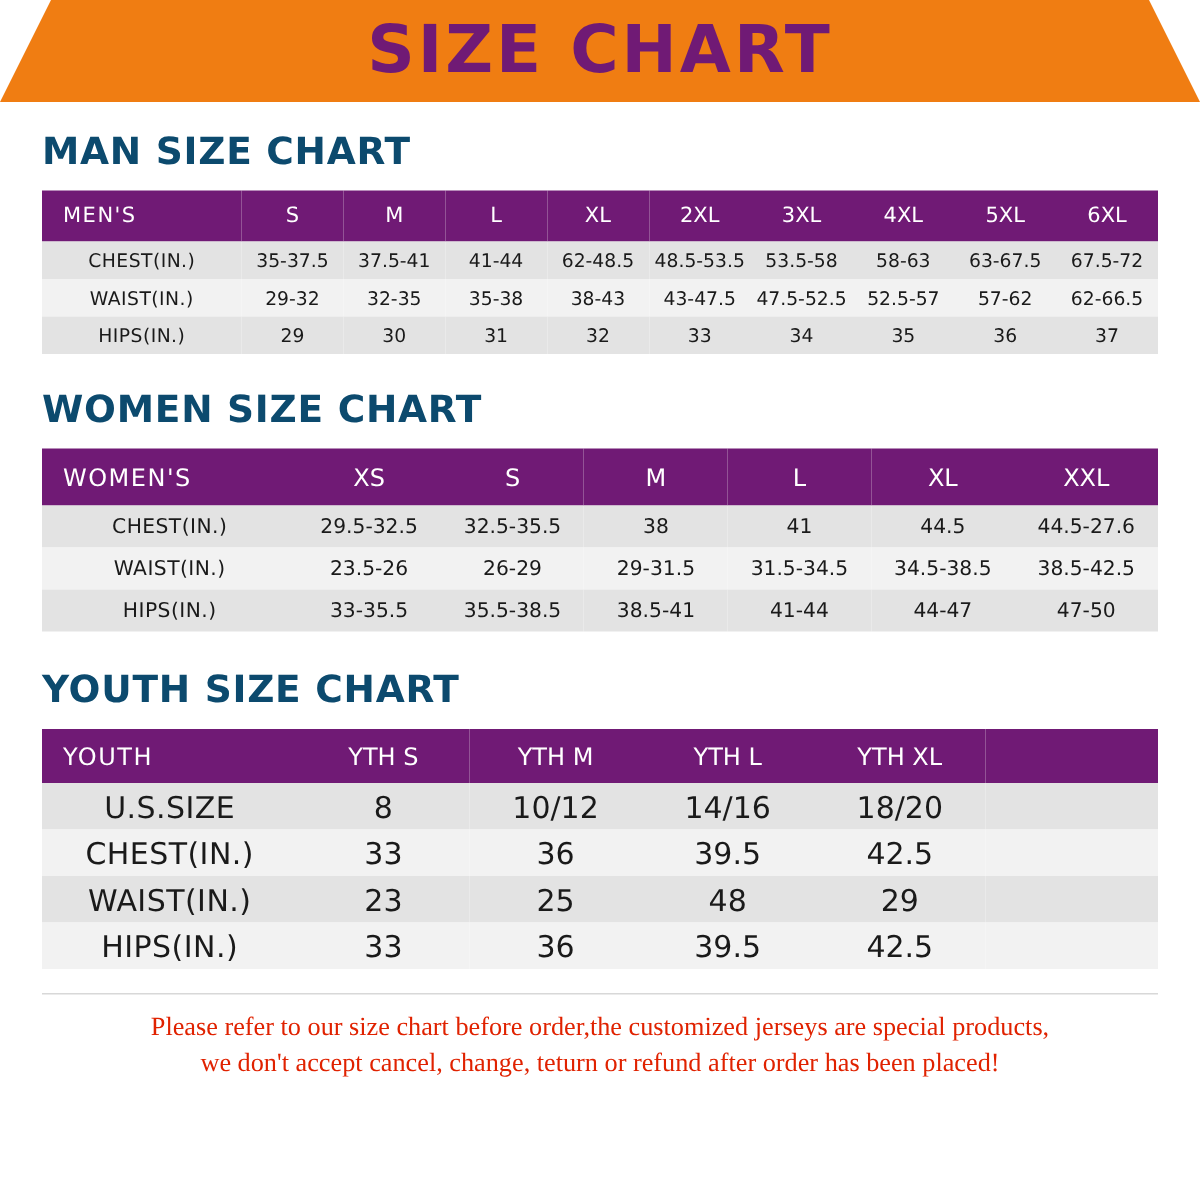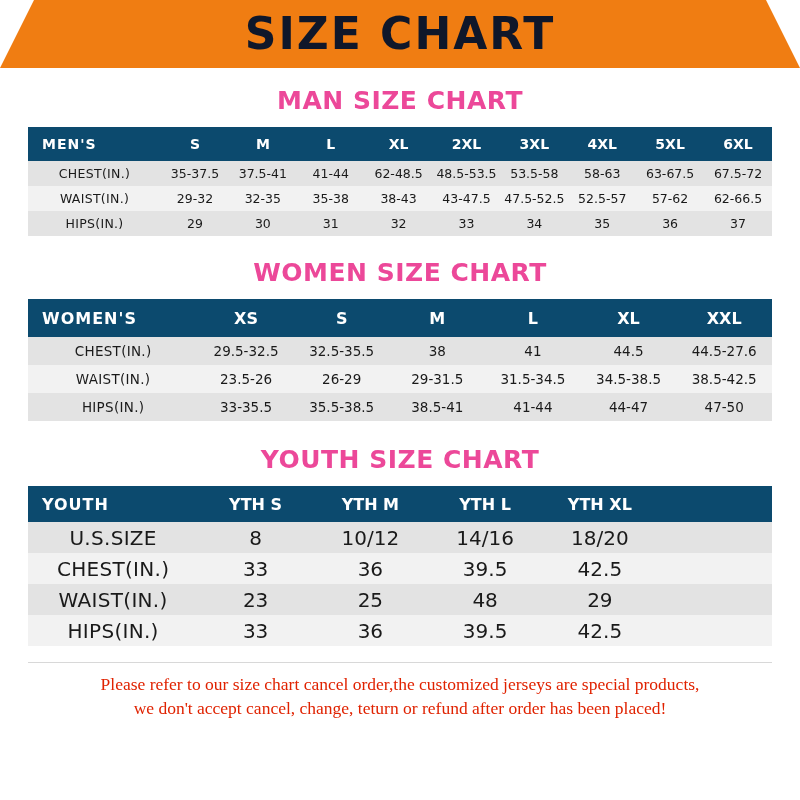--- a/index.html
+++ b/index.html
@@ -27,21 +27,21 @@
     display: flex;
     align-items: center;
     justify-content: center;
     position: relative;
   }
   .banner-title {
     font-family: "DejaVu Sans", sans-serif;
     font-weight: bold;
     font-size: 44px;
     letter-spacing: 2px;
-    color: #0f172a;
+    color: #701a75;
     line-height: 1;
   }
   
   .banner::before,
   .banner::after {
     content: "";
     position: absolute;
     top: 0;
     width: 34px;
     height: 68px;
@@ -55,25 +55,24 @@
     right: 0;
     clip-path: polygon(100% 0, 100% 100%, 0 0);
   }
 
   .content {
     padding: 0 28px;
     box-sizing: border-box;
   }
 
   .section-title {
-    text-align: center;
     font-family: "DejaVu Sans", sans-serif;
     font-weight: bold;
     font-size: 25px;
-    color: #ec4899;
+    color: #0c4a6e;
     letter-spacing: 0.5px;
   }
   .t1 { margin-top: 18px; margin-bottom: 12px; }
   .t2 { margin-top: 22px; margin-bottom: 12px; }
   .t3 { margin-top: 24px; margin-bottom: 12px; }
 
   table.size {
     width: 100%;
     border-collapse: collapse;
     table-layout: fixed;
@@ -82,23 +81,23 @@
     text-align: center;
     font-family: "DejaVu Sans", sans-serif;
     font-size: 13px;
     color: #1a1a1a;
     padding: 0;
     height: 25px;
     vertical-align: middle;
     font-weight: normal;
   }
   table.size thead th {
-    background: #0c4a6e;
+    background: #701a75;
     color: #ffffff;
-    font-weight: bold;
+    font-weight: normal;
     font-size: 15px;
     height: 34px;
   }
   table.size thead th.rowlabel {
     text-align: left;
     padding-left: 14px;
     letter-spacing: 1px;
   }
   table.size tbody tr.odd td { background: #e3e3e3; }
   table.size tbody tr.even td { background: #f2f2f2; }
@@ -285,18 +284,18 @@
           <td>33</td>
           <td>36</td>
           <td>39.5</td>
           <td>42.5</td>
           <td></td>
         </tr>
       </tbody>
     </table>
 
     <div class="footer-note">
-      <div>Please refer to our size chart cancel order,the customized jerseys are special products,</div>
+      <div>Please refer to our size chart before order,the customized jerseys are special products,</div>
       <div>we don't accept cancel, change, teturn or refund after order has been placed!</div>
     </div>
 
   </div>
 </div>
 
 </body></html>

